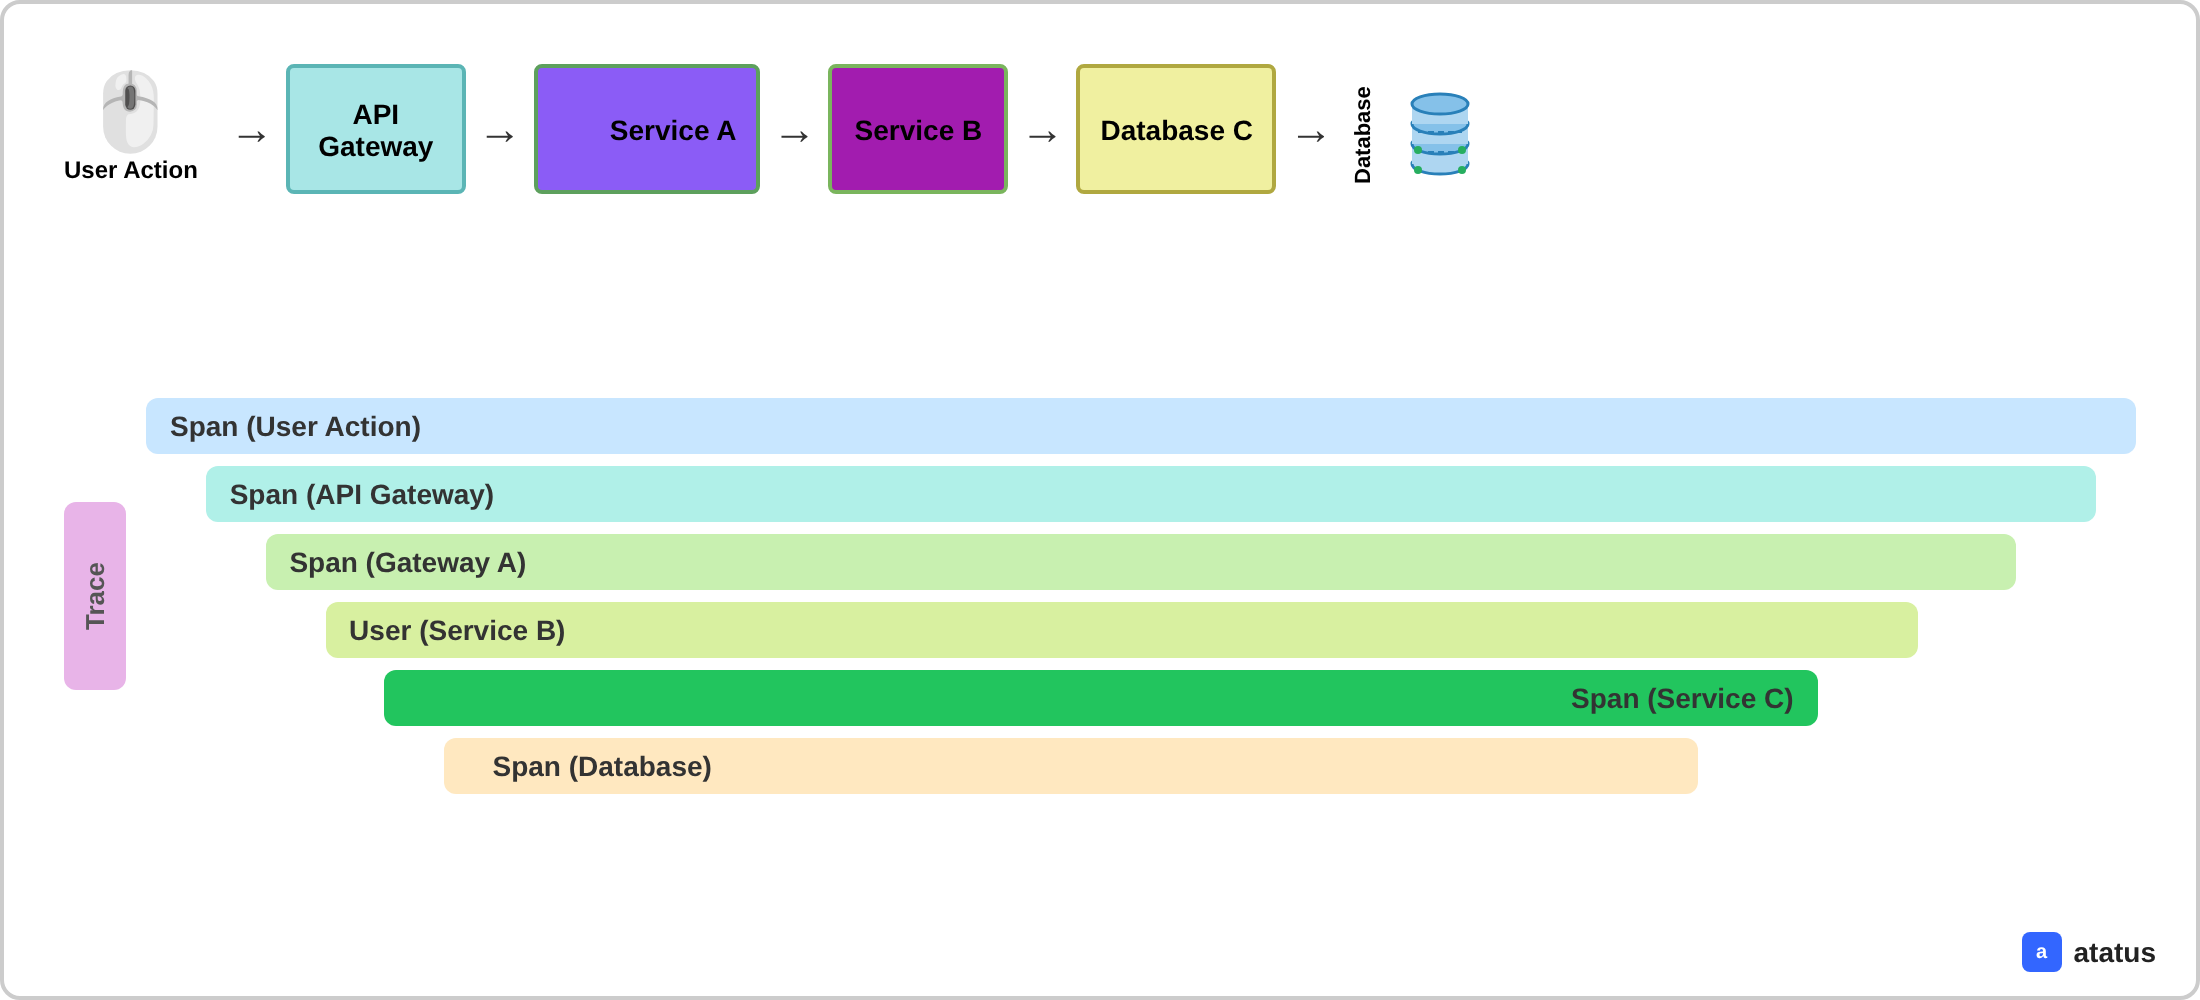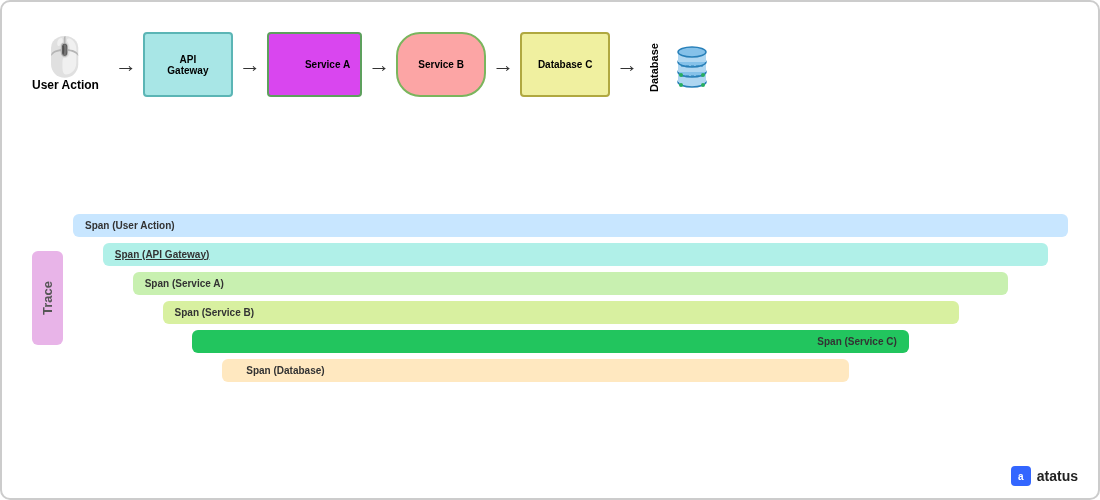--- a/index.html
+++ b/index.html
@@ -51,39 +51,38 @@
       margin: 0 6px;
       font-weight: bold;
     }
     .box {
       border: 2px solid #8b5cf6;
       border-radius: 4px;
       display: flex;
       align-items: center;
       justify-content: center;
       font-weight: bold;
-      font-size: 10px;
+      font-size: 14px;
       text-align: center;
       padding: 8px 10px;
       min-width: 90px;
       min-height: 65px;
     }
     .box-api {
       background: #a8e6e6;
       border-color: #5bb5b5;
     }
     .box-service-a {
-      background: #d946ef;
+      background: #8b5cf6;
       border-color: #5da05d;
       padding-left: 36px;
     }
     .box-service-b {
-      background: #fca5a5;
+      background: #a21caf;
       border-color: #7ab55d;
-      border-radius: 24px;
     }
     .box-service-c {
       background: #f0f0a0;
       border-color: #b0a840;
     }
     .database-group {
       display: flex;
       flex-direction: column;
       align-items: center;
       margin-left: 4px;
@@ -129,33 +128,32 @@
     .spans-container {
       display: flex;
       flex-direction: column;
       gap: 6px;
       flex: 1;
       justify-content: center;
     }
     .span-bar {
       border-radius: 6px;
       padding: 6px 12px;
-      font-size: 10px;
+      font-size: 14px;
       font-weight: bold;
       color: #333;
     }
     .span-user-action {
       background: #c8e6ff;
       width: 100%;
     }
     .span-api-gateway {
       background: #b0f0e8;
       width: 95%;
       margin-left: 3%;
-      text-decoration: underline;
     }
     .span-service-a {
       background: #c8f0b0;
       width: 88%;
       margin-left: 6%;
     }
     .span-service-b {
       background: #d8f0a0;
       width: 80%;
       margin-left: 9%;
@@ -275,25 +273,25 @@
 
       <div class="span-bar span-user-action">
         <span>Span (User Action)</span>
       </div>
 
       <div class="span-bar span-api-gateway">
         <span>Span (API Gateway)</span>
       </div>
 
       <div class="span-bar span-service-a">
-        <span>Span (Service A)</span>
+        <span>Span (Gateway A)</span>
       </div>
 
       <div class="span-bar span-service-b">
-        <span>Span (Service B)</span>
+        <span>User (Service B)</span>
       </div>
 
       <div class="span-bar span-service-c">
         <span>Span (Service C)</span>
       </div>
 
       <div class="span-bar span-database">
         <span>Span (Database)</span>
       </div>
 

